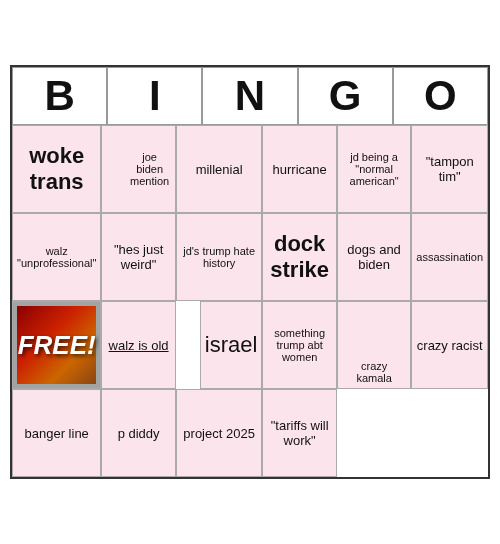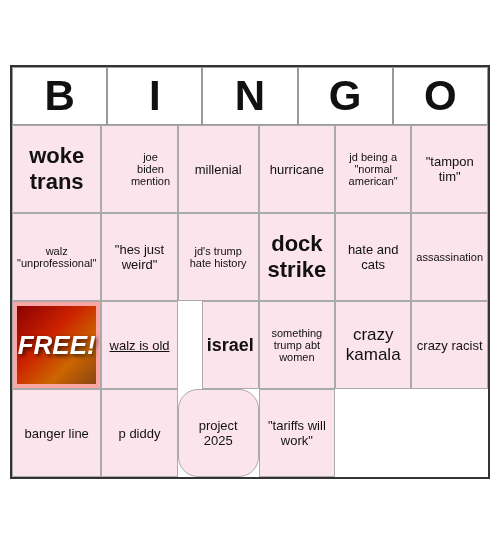--- a/index.html
+++ b/index.html
@@ -42,21 +42,21 @@
       display: flex;
       align-items: center;
       justify-content: center;
       text-align: center;
       padding: 4px;
       font-size: 13px;
       color: #111;
       position: relative;
     }
     .bingo-cell.free {
-      background: #fca5a5;
+      background: #a3a3a3;
       color: #fff;
       font-size: 22px;
       font-weight: bold;
       overflow: hidden;
     }
     .free-img {
       width: 100%;
       height: 100%;
       background: linear-gradient(135deg, #8B0000 0%, #cc2200 40%, #cc6600 70%, #8B4513 100%);
       display: flex;
@@ -109,51 +109,51 @@
       <div class="bingo-cell" style="font-size: 13px;">
         <span>"hes just weird"</span>
       </div>
       <div class="bingo-cell" style="font-size: 11px;">
         <span>jd's trump hate history</span>
       </div>
       <div class="bingo-cell" style="font-size: 22px; font-weight: bold;">
         <span>dock strike</span>
       </div>
       <div class="bingo-cell" style="font-size: 13px;">
-        <span>hate and cats</span>
+        <span>dogs and biden</span>
       </div>
       <div class="bingo-cell" style="font-size: 11px; text-align: center;">
         <span>assassination</span>
       </div>
       <div class="bingo-cell free">
         <div class="free-img">
           <span class="free-text">FREE!</span>
         </div>
       </div>
       <div class="bingo-cell" style="font-size: 13px; text-decoration: underline;">
         <span>walz is old</span>
       </div>
-      <div class="bingo-cell" style="font-size: 18px; font-weight: bold; margin-left: 24px;">
+      <div class="bingo-cell" style="font-size: 22px; font-weight: normal; margin-left: 24px;">
         <span>israel</span>
       </div>
       <div class="bingo-cell" style="font-size: 11px;">
         <span>something trump abt women</span>
       </div>
-      <div class="bingo-cell" style="font-size: 17px;">
+      <div class="bingo-cell" style="font-size: 11px; align-items: flex-end;">
         <span>crazy kamala</span>
       </div>
       <div class="bingo-cell" style="font-size: 13px;">
         <span>crazy racist</span>
       </div>
       <div class="bingo-cell" style="font-size: 13px;">
         <span>banger line</span>
       </div>
       <div class="bingo-cell" style="font-size: 13px;">
         <span>p diddy</span>
       </div>
-      <div class="bingo-cell" style="font-size: 13px; border-radius: 20px;">
+      <div class="bingo-cell" style="font-size: 13px;">
         <span>project 2025</span>
       </div>
       <div class="bingo-cell" style="font-size: 13px;">
         <span>"tariffs will work"</span>
       </div>
     </div>
 </div>
 
 </body></html>

